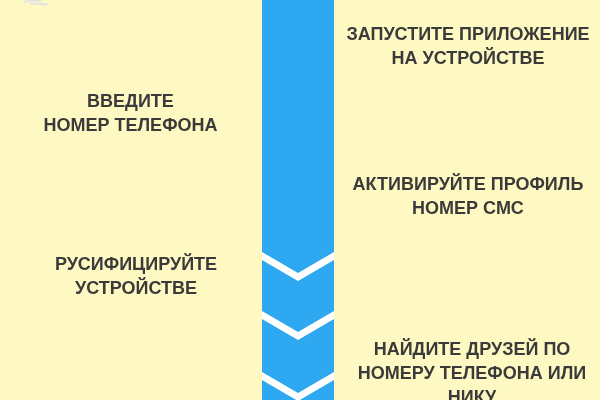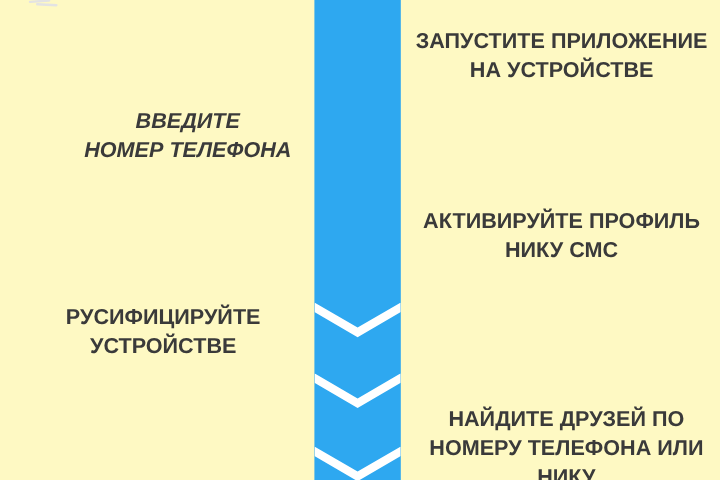--- a/index.html
+++ b/index.html
@@ -49,21 +49,21 @@
   .step {
     position: absolute;
     font-weight: 700;
     font-size: 18px;
     line-height: 24px;
     color: #3a3a3a;
     text-align: center;
     white-space: pre-line;
   }
   .s1 { left: 340px; top: 22px;  width: 256px; }
-  .s2 { left: 44px;  top: 89px;  width: 225px; font-style: italic; }
+  .s2 { left: 18px;  top: 89px;  width: 225px; }
   .s3 { left: 340px; top: 172px; width: 256px; }
   .s4 { left: 25px;  top: 252px; width: 222px; }
   .s5 { left: 344px; top: 337px; width: 256px; }
 </style>
 </head>
 <body>
 
 <div class="canvas" style="--accent: #2EA8F0;">
 
   <div class="artifact"></div>
@@ -74,21 +74,21 @@
     <div class="chevron c3"></div>
   </div>
 
   <div class="step s1">ЗАПУСТИТЕ ПРИЛОЖЕНИЕ
 НА УСТРОЙСТВЕ</div>
 
   <div class="step s2">ВВЕДИТЕ
 НОМЕР ТЕЛЕФОНА</div>
 
   <div class="step s3">АКТИВИРУЙТЕ ПРОФИЛЬ
-НИКУ СМС</div>
+НОМЕР СМС</div>
 
   <div class="step s4">РУСИФИЦИРУЙТЕ
 УСТРОЙСТВЕ</div>
 
   <div class="step s5">НАЙДИТЕ ДРУЗЕЙ ПО
 НОМЕРУ ТЕЛЕФОНА ИЛИ
 НИКУ</div>
 
 </div>
 

